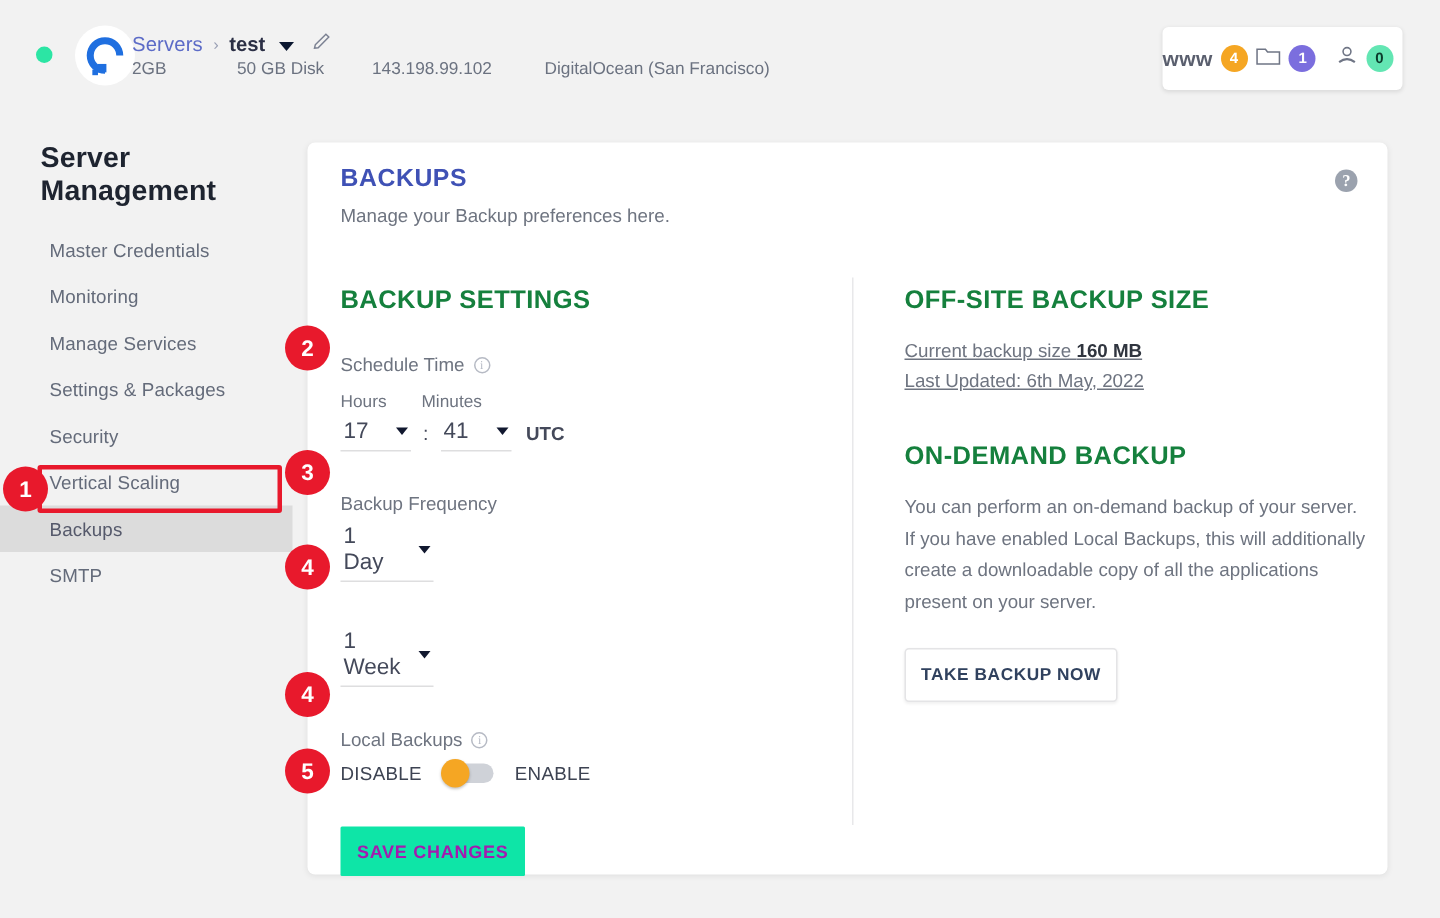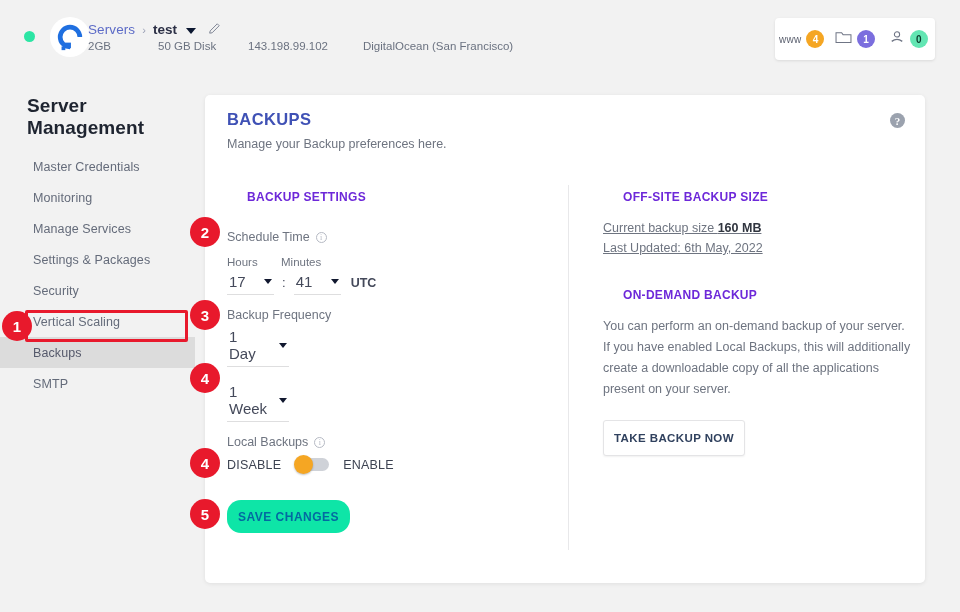--- a/index.html
+++ b/index.html
@@ -54,21 +54,21 @@
 
   
   .counters {
     position: absolute; right: 25px; top: 18px;
     width: 160px; height: 42px;
     background: #ffffff; border-radius: 4px;
     box-shadow: 0 1px 3px rgba(0,0,0,.10);
     display: flex; align-items: center;
   }
   .counter { flex: 1; display: flex; align-items: center; justify-content: center; gap: 5px; }
-  .www-label { font-size: 10px; color: #5a5f6e; font-weight: normal; letter-spacing: .3px; }
+  .www-label { font-size: 14px; color: #5a5f6e; font-weight: bold; letter-spacing: .3px; }
   .cbadge {
     width: 18px; height: 18px; border-radius: 50%;
     color: #fff; font-size: 10px; font-weight: bold;
     display: flex; align-items: center; justify-content: center;
   }
   .cbadge.orange { background: #f5a623; }
   .cbadge.purple { background: #7b6ede; }
   .cbadge.green  { background: #63e6b3; color:#0b3b2c; }
 
   
@@ -119,22 +119,22 @@
   }
 
   .divider {
     position: absolute; left: 363px; top: 90px;
     width: 1px; height: 365px; background: #e8e8ea;
   }
 
   
   .lcol { position: absolute; left: 22px; top: 95px; width: 320px; }
   .sec-head {
-    font-size: 12px; font-weight: bold; color: #6d28d9;
-    letter-spacing: .3px; margin-bottom: 26px; margin-left: 20px;
+    font-size: 17px; font-weight: bold; color: #15803d;
+    letter-spacing: .3px; margin-bottom: 26px;
   }
   .field-label {
     font-size: 12.5px; color: #6e7480; display: flex; align-items: center;
   }
   .info-i {
     display: inline-flex; align-items: center; justify-content: center;
     width: 11px; height: 11px; border-radius: 50%;
     border: 1px solid #b6bac4; color: #b6bac4;
     font-size: 8px; margin-left: 6px;
     font-family: "Liberation Serif", serif;
@@ -158,42 +158,42 @@
     border-right: 4px solid transparent;
     border-top: 5px solid #11182f;
   }
   .sel-hours { width: 47px; }
   .sel-mins  { width: 47px; }
   .colon { font-size: 13px; color: #44495a; margin: 0 8px 5px 8px; }
   .utc { font-size: 12.5px; color: #44495a; margin: 0 0 5px 10px; font-weight: bold; }
 
   .sel-wide { width: 62px; margin-top: 3px; }
 
-  .block { margin-top: 13px; }
+  .block { margin-top: 28px; }
 
   
   .toggle-row { display: flex; align-items: flex-start; margin-top: 9px; }
   .tg-text { font-size: 12.5px; color: #3d4352; letter-spacing: .2px; }
   .switch {
     position: relative; width: 34px; height: 13px;
     border-radius: 7px; background: #cfd2d8;
     margin: 0 14px;
   }
   .switch .knob {
     position: absolute; left: -1px; top: -3px;
     width: 19px; height: 19px; border-radius: 50%;
     background: #f5a623;
     box-shadow: 0 1px 2px rgba(0,0,0,.25);
   }
 
   .save-btn {
     margin-top: 28px;
     width: 123px; height: 33px;
-    background: #0ee5a7; border: none; border-radius: 14px;
-    color: #0369a1; font-size: 12px; font-weight: bold;
+    background: #0ee5a7; border: none; border-radius: 1px;
+    color: #a21caf; font-size: 12px; font-weight: bold;
     letter-spacing: .5px; cursor: pointer;
     font-family: "Liberation Sans", sans-serif;
   }
 
   
   .rcol { position: absolute; left: 398px; top: 95px; width: 308px; }
   .r-line {
     font-size: 12.5px; color: #6e7480; line-height: 20px; text-decoration: underline;
   }
   .r-line b { color: #30353f; }

